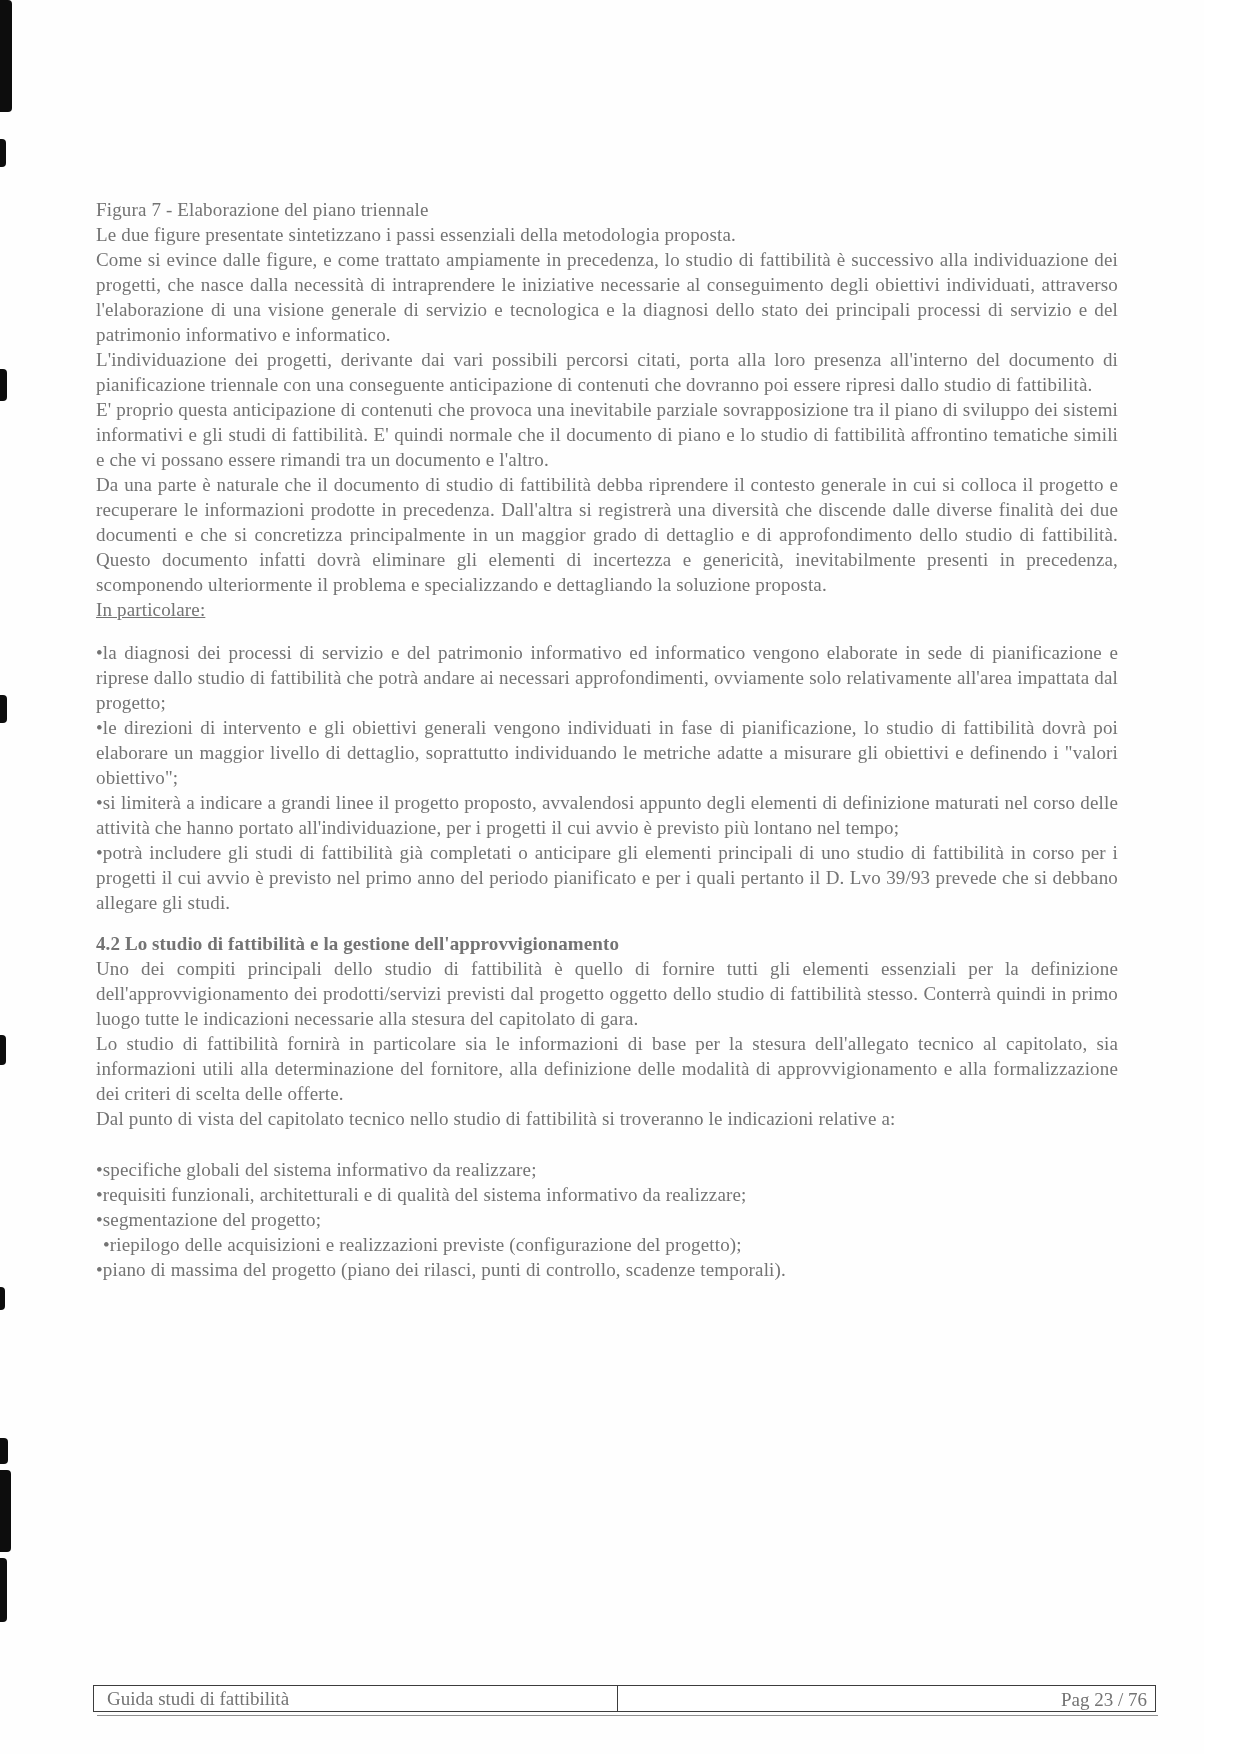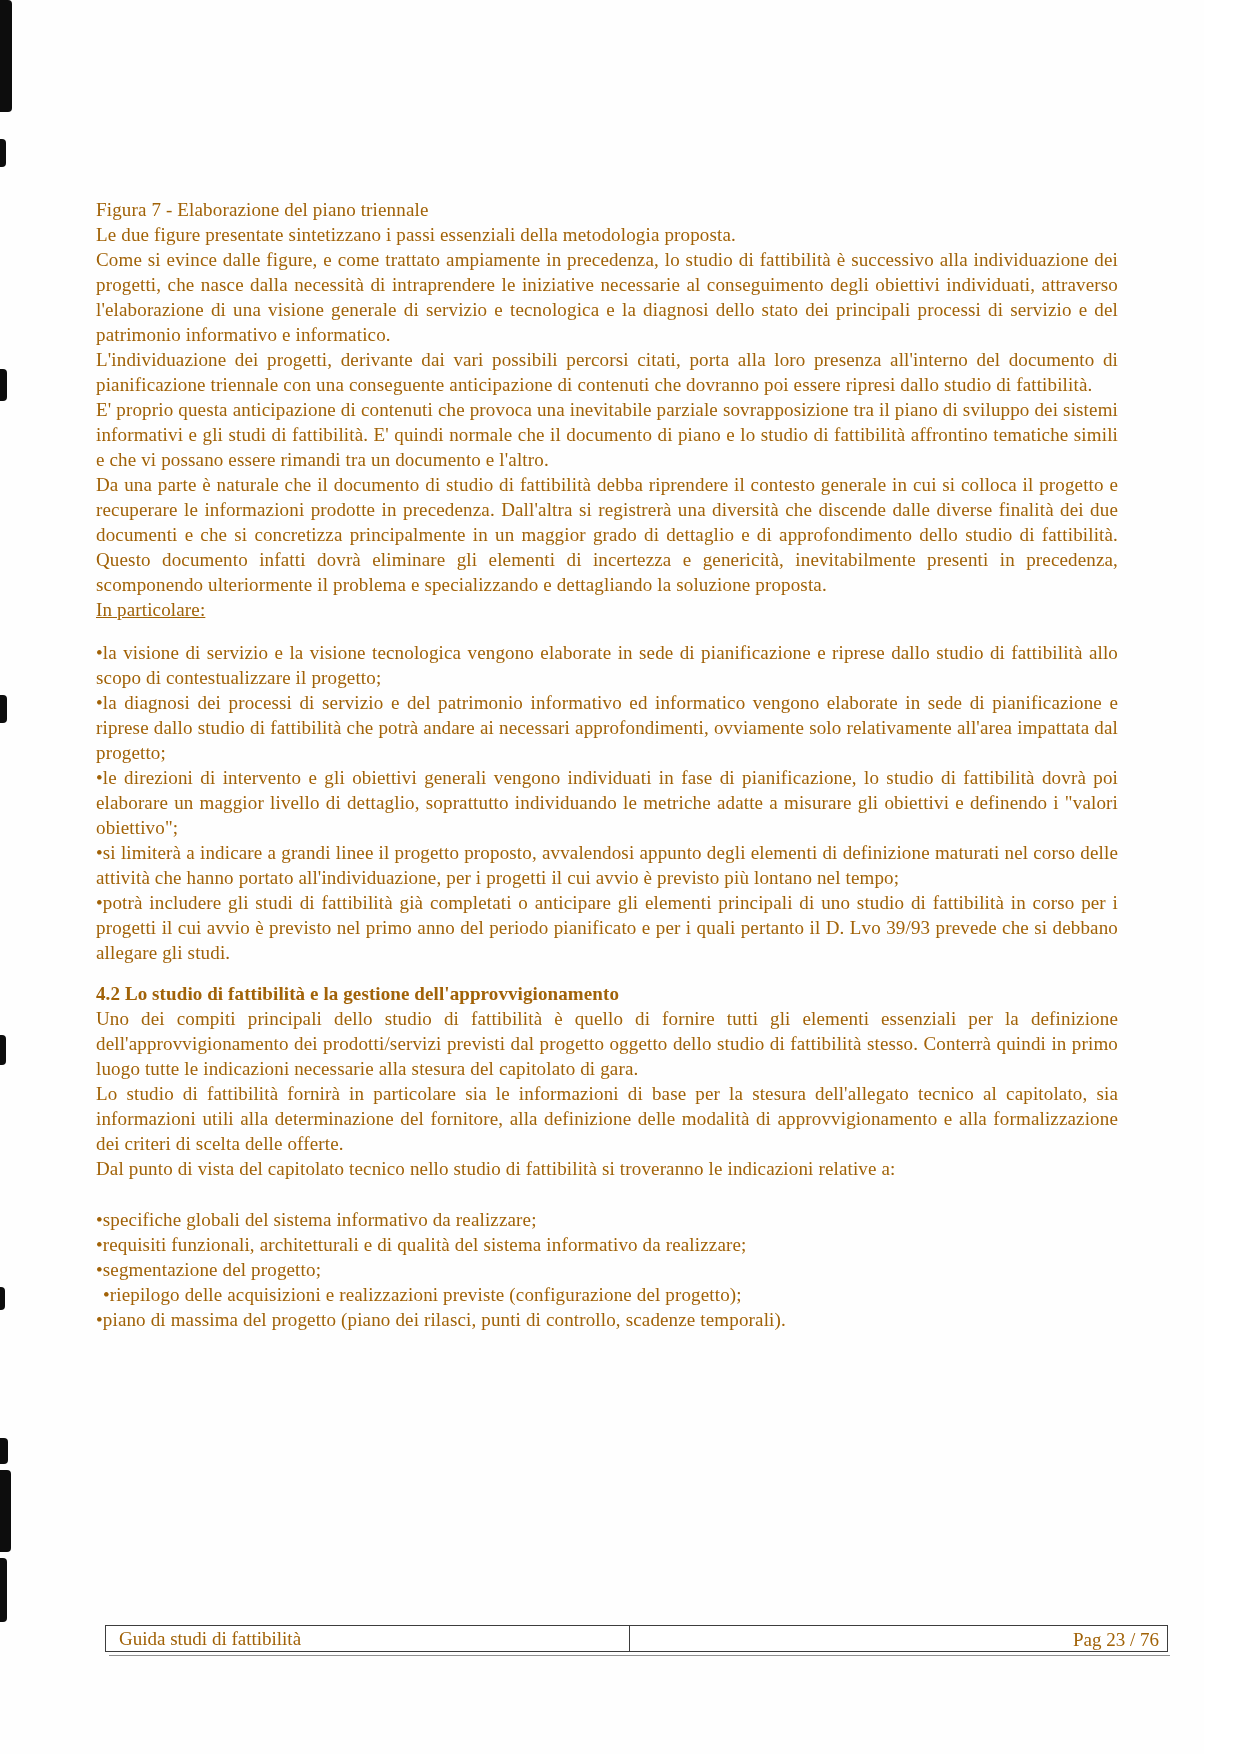--- a/index.html
+++ b/index.html
@@ -7,21 +7,21 @@
     padding: 0;
     background: #ffffff;
   }
   .page {
     position: relative;
     width: 1204px;
     height: 1754px;
     background: #fefefe;
     overflow: hidden;
     font-family: "Liberation Serif", "DejaVu Serif", serif;
-    color: #a16207;
+    color: #737373;
   }
   
   .mark {
     position: absolute;
     left: 0;
     background: #0d0d0d;
     border-radius: 0 4px 4px 0;
   }
   .content {
     position: absolute;
@@ -56,28 +56,27 @@
   .s1 { margin-top: 24px; }
   .s2 { margin-top: 22px; font-family: Liberation Serif, serif; }
   .s3 { margin-top: 18px; }
   .bullets2 { margin-top: 26px; }
   .bullets2 p { margin: 0; }
   .indent-sm { padding-left: 7px; }
   
   .footer-box {
     position: absolute;
     left: 93px;
-    top: 1625px;
+    top: 1685px;
     width: 1063px;
     height: 27px;
     display: flex;
     border: 1.5px solid #3d3d3d;
     box-sizing: border-box;
     background: #fff;
-    margin-left: 12px;
   }
   .footer-box::after {
     content: "";
     position: absolute;
     left: 3px;
     right: -3px;
     bottom: -5px;
     height: 1.5px;
     background: #8f8f8f;
   }
@@ -121,21 +120,20 @@
     <p class="intro">Le due figure presentate sintetizzano i passi essenziali della metodologia proposta.</p>
 
     <p class="just p2">Come si evince dalle figure, e come trattato ampiamente in precedenza, lo studio di fattibilità è successivo alla individuazione dei progetti, che nasce dalla necessità di intraprendere le iniziative necessarie al conseguimento degli obiettivi individuati, attraverso l'elaborazione di una visione generale di servizio e tecnologica e la diagnosi dello stato dei principali processi di servizio e del patrimonio informativo e informatico.</p>
     <p class="just p3">L'individuazione dei progetti, derivante dai vari possibili percorsi citati, porta alla loro presenza all'interno del documento di pianificazione triennale con una conseguente anticipazione di contenuti che dovranno poi essere ripresi dallo studio di fattibilità.</p>
     <p class="just p4">E' proprio questa anticipazione di contenuti che provoca una inevitabile parziale sovrapposizione tra il piano di sviluppo dei sistemi informativi e gli studi di fattibilità. E' quindi normale che il documento di piano e lo studio di fattibilità affrontino tematiche simili e che vi possano essere rimandi tra un documento e l'altro.</p>
     <p class="just p5">Da una parte è naturale che il documento di studio di fattibilità debba riprendere il contesto generale in cui si colloca il progetto e recuperare le informazioni prodotte in precedenza. Dall'altra si registrerà una diversità che discende dalle diverse finalità dei due documenti e che si concretizza principalmente in un maggior grado di dettaglio e di approfondimento dello studio di fattibilità. Questo documento infatti dovrà eliminare gli elementi di incertezza e genericità, inevitabilmente presenti in precedenza, scomponendo ulteriormente il problema e specializzando e dettagliando la soluzione proposta.</p>
 
     <p class="inpart">In particolare:</p>
 
     <div class="bullets">
-      <p class="just">•la visione di servizio e la visione tecnologica vengono elaborate in sede di pianificazione e riprese dallo studio di fattibilità allo scopo di contestualizzare il progetto;</p>
       <p class="just">•la diagnosi dei processi di servizio e del patrimonio informativo ed informatico vengono elaborate in sede di pianificazione e riprese dallo studio di fattibilità che potrà andare ai necessari approfondimenti, ovviamente solo relativamente all'area impattata dal progetto;</p>
       <p class="just">•le direzioni di intervento e gli obiettivi generali vengono individuati in fase di pianificazione, lo studio di fattibilità dovrà poi elaborare un maggior livello di dettaglio, soprattutto individuando le metriche adatte a misurare gli obiettivi e definendo i "valori obiettivo";</p>
       <p class="just">•si limiterà a indicare a grandi linee il progetto proposto, avvalendosi appunto degli elementi di definizione maturati nel corso delle attività che hanno portato all'individuazione, per i progetti il cui avvio è previsto più lontano nel tempo;</p>
       <p class="just">•potrà includere gli studi di fattibilità già completati o anticipare gli elementi principali di uno studio di fattibilità in corso per i progetti il cui avvio è previsto nel primo anno del periodo pianificato e per i quali pertanto il D. Lvo 39/93 prevede che si debbano allegare gli studi.</p>
     </div>
 
     <h2 class="section-heading">4.2 Lo studio di fattibilità e la gestione dell'approvvigionamento</h2>
 
     <p class="just s1">Uno dei compiti principali dello studio di fattibilità è quello di fornire tutti gli elementi essenziali per la definizione dell'approvvigionamento dei prodotti/servizi previsti dal progetto oggetto dello studio di fattibilità stesso. Conterrà quindi in primo luogo tutte le indicazioni necessarie alla stesura del capitolato di gara.</p>
     <p class="just s2">Lo studio di fattibilità fornirà in particolare sia le informazioni di base per la stesura dell'allegato tecnico al capitolato, sia informazioni utili alla determinazione del fornitore, alla definizione delle modalità di approvvigionamento e alla formalizzazione dei criteri di scelta delle offerte.</p>

